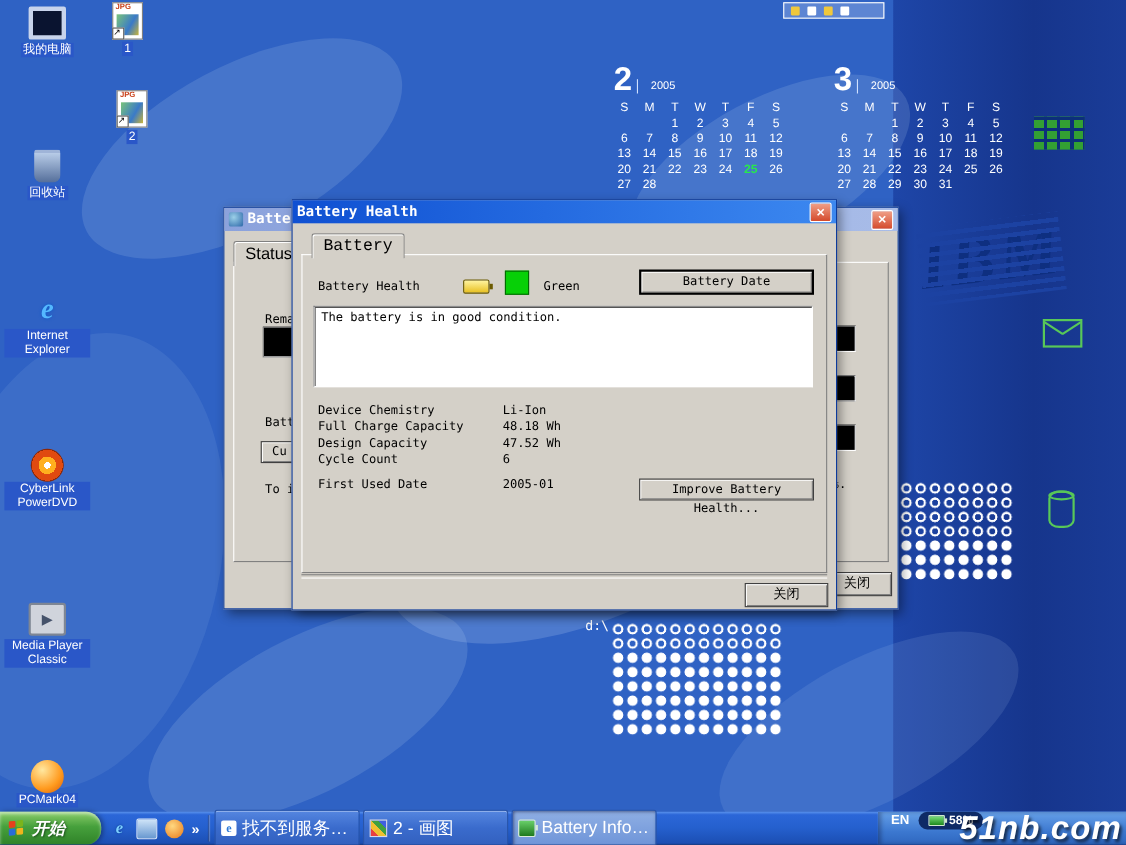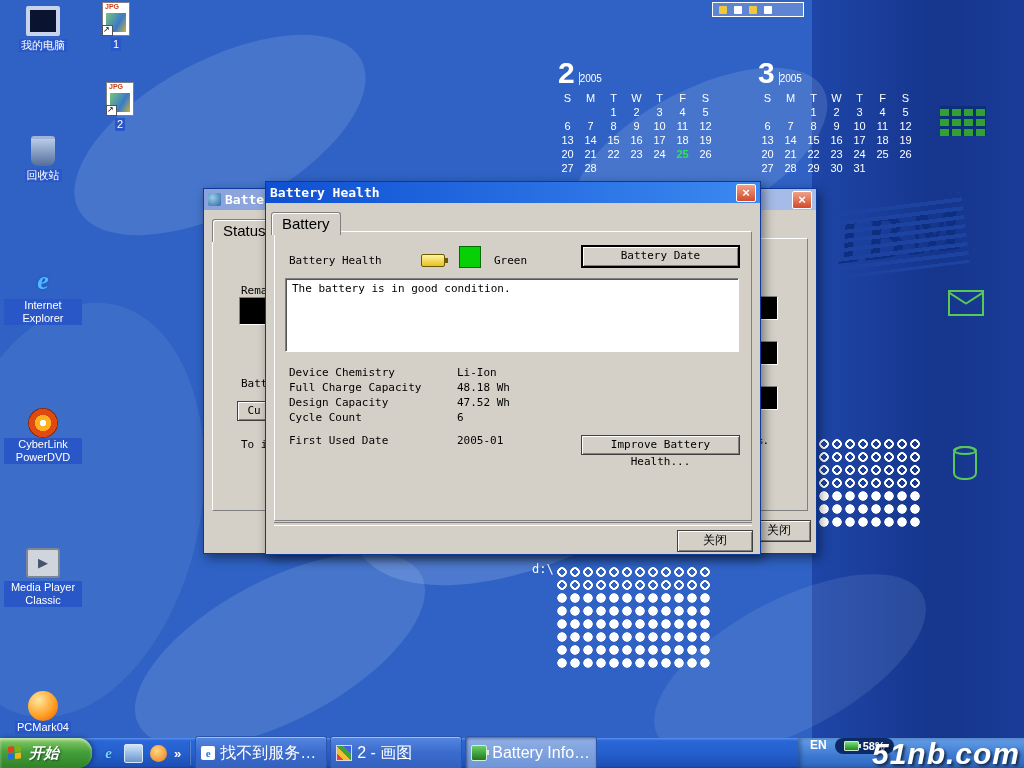--- a/index.html
+++ b/index.html
@@ -14,21 +14,21 @@
   .b3{left:560px;top:90px;width:280px;height:130px}
   .b4{left:120px;top:580px;width:320px;height:140px}
   .b5{left:640px;top:600px;width:300px;height:130px;background:rgba(190,215,245,.12)}
   .b6{left:-60px;top:300px;width:260px;height:420px;background:rgba(120,160,220,.18);transform:rotate(12deg)}
   
   .calendar{position:absolute;color:#fff}
   .cal-feb{left:556px;top:54px}
   .cal-mar{left:756px;top:54px}
   .cal-title{display:flex;align-items:flex-end;height:34px;margin-left:2px}
   .cal-month{font-size:30px;font-weight:bold;line-height:30px}
-  .cal-year{font-size:10px;margin-left:4px;padding-left:0;border-left:1px solid #cfe0ff;line-height:13px;margin-bottom:3px}
+  .cal-year{font-size:10px;margin-left:4px;padding-left:12px;border-left:1px solid #cfe0ff;line-height:13px;margin-bottom:3px}
   .cal-grid{display:grid;grid-template-columns:repeat(7,23px);margin-top:3px}
   .cal-cell{height:14px;font-size:11px;text-align:center;line-height:14px}
   .cal-hl{color:#28e84c;font-weight:bold}
   
   .dots{position:absolute}
   .dots-outline{background-image:radial-gradient(circle at 6px 6px,rgba(0,0,0,0) 2.6px,#fff 2.9px 4.6px,rgba(0,0,0,0) 5px);background-size:13px 13px}
   .dots-filled{background-image:radial-gradient(circle at 6px 6px,#fff 4.4px,rgba(0,0,0,0) 5px);background-size:13px 13px}
   .dga-o{left:818px;top:438px;width:104px;height:52px}
   .dga-f{left:818px;top:490px;width:104px;height:39px}
   .dgb-o{left:556px;top:566px;width:156px;height:26px}
@@ -86,21 +86,21 @@
   .tb{height:21px;display:flex;align-items:center;padding:0 4px;color:#fff}
   #bw .tb{background:linear-gradient(90deg,#8ba2dc,#a8bce8)}
   #dlg .tb{background:linear-gradient(90deg,#0f50d2,#3c88f0)}
   .tb-ico{width:13px;height:13px;background:radial-gradient(circle at 35% 35%,#9cd0e8,#2a66a8);margin-right:4px;border-radius:2px;flex:none}
   .tb-title{flex:1;font:bold 13px "DejaVu Sans Mono",monospace;white-space:nowrap;overflow:hidden}
   .tb-close{width:18px;height:16px;background:linear-gradient(#f0a088,#d44a2c);border:1px solid #fff;border-radius:2px;
     color:#fff;display:flex;align-items:center;justify-content:center;cursor:pointer;flex:none}
   .tb-close::before{content:"\00D7";font:bold 13px "Liberation Sans",sans-serif;line-height:13px}
   .tab{position:absolute;background:#d4d0c8;border:1px solid #808080;border-bottom:none;border-radius:3px 3px 0 0;
     padding:2px 10px 3px;font-size:15px;box-shadow:inset 1px 1px 0 #fff;z-index:2;cursor:pointer}
-  #dlg .tab{left:5px;top:30px;font-family:Liberation Sans, sans-serif}
+  #dlg .tab{left:17px;top:30px;font-family:Liberation Mono, monospace}
   #bw .tab{left:8px;top:30px}
   .page{position:absolute;border:1px solid;border-color:#fff #808080 #808080 #fff;z-index:1}
   #dlg .page{left:8px;top:49px;width:476px;height:288px}
   #bw .page{left:8px;top:49px;right:8px;bottom:42px}
   .mono{font-family:"DejaVu Sans Mono",monospace;font-size:11px;color:#000}
   .abs{position:absolute}
   
   .batt-ico{left:146px;top:22px;width:22px;height:11px;background:linear-gradient(#fff4a0,#e8c020);border:1px solid #6b5a00;border-radius:2px}
   .batt-ico::after{content:"";position:absolute;right:-4px;top:3px;width:3px;height:5px;background:#6b5a00}
   .green-box{left:184px;top:14px;width:20px;height:20px;background:#07d007;border:1px solid #046a04}

